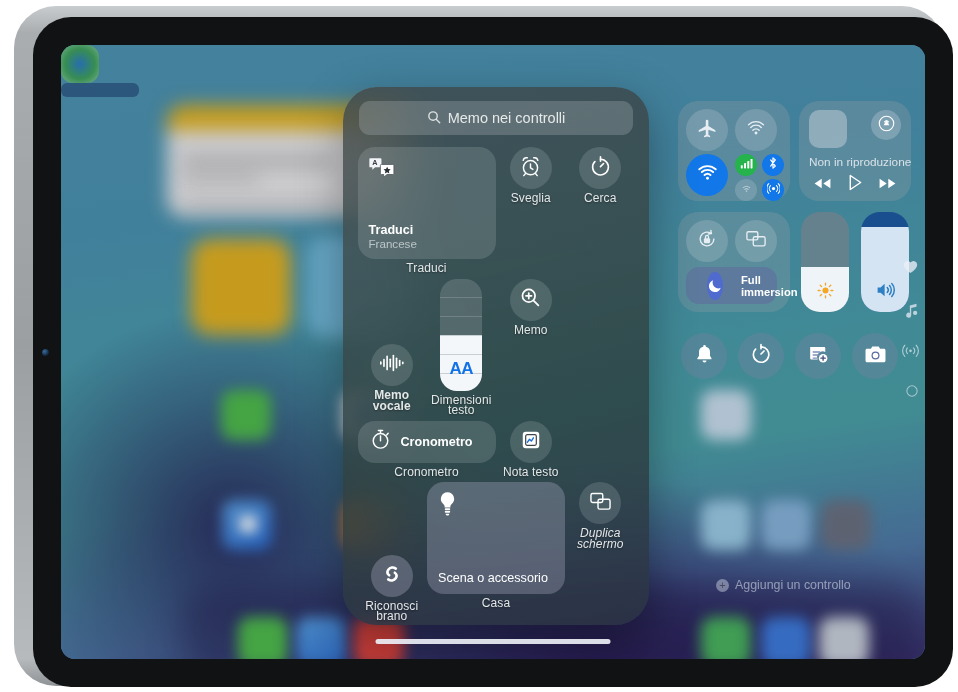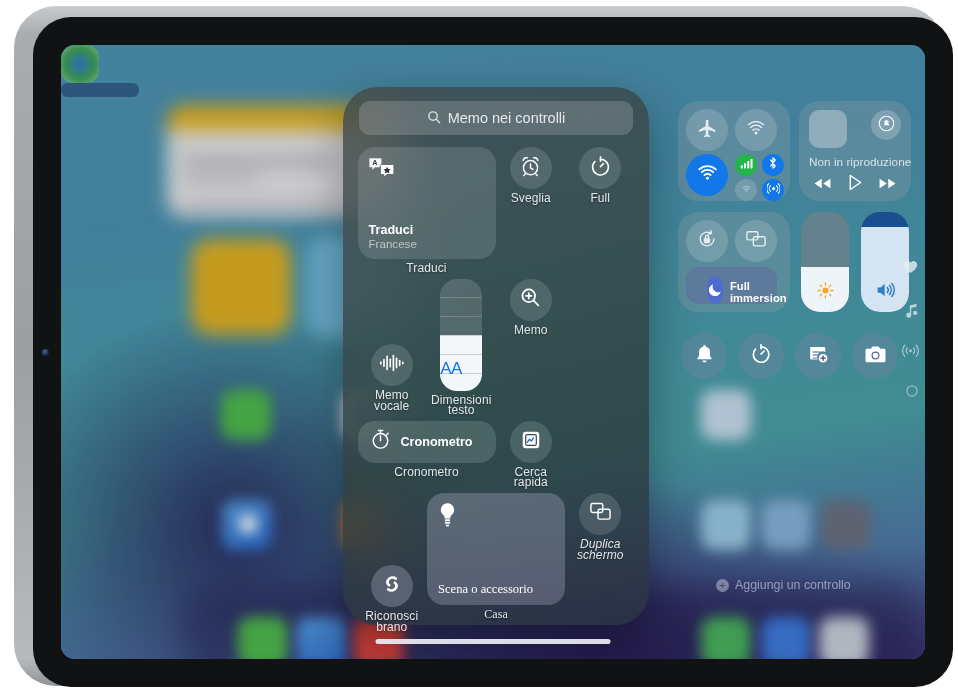--- a/index.html
+++ b/index.html
@@ -150,22 +150,22 @@
 
   
   .vslider {
     width: 42px; height: 112px; border-radius: 17px; overflow:hidden; position: relative;
     background: rgba(190,198,200,.22);
   }
   .vslider .fill { position:absolute; left:0; right:0; bottom:0; background:#f3f7fa; }
   .vslider .steps { position:absolute; inset:0; }
   .vslider .steps i { position:absolute; left:0; right:0; height:1px; background: rgba(150,160,165,.45); }
   .vslider .aa {
-    position:absolute; left:0; right:0; bottom: 12px; 
-    font-size: 17px; font-weight: normal; color:#1272e8; letter-spacing:-.5px;
+    position:absolute; left:0; right:0; bottom: 12px; text-align:center;
+    font-size: 17px; font-weight: bold; color:#1272e8; letter-spacing:-.5px;
   }
 
   
   .tile-home {
     width: 138px; height: 112px; border-radius: 17px;
     background: rgba(172,172,196,.34);
     padding: 9px 11px; display:flex; flex-direction:column; justify-content:space-between;
   }
   .home-label { font-size:12.6px; color:#fff; line-height:14px; }
 
@@ -199,21 +199,21 @@
   #media-title { margin-top: 7px; font-size: 11.8px; color: rgba(238,241,245,.85); white-space:nowrap; }
   #media-ctrls { margin-top: 5px; display:flex; align-items:center; justify-content:space-between; padding: 0 4px; color:#fff;}
 
   #rotate-group { left: 617px; top: 167px; width: 112px; height: 100px; padding: 8px; }
   #r-lock   { position:absolute; left:8px;  top:8px; width:42px;height:42px;border-radius:50%;
               background: rgba(200,208,212,.24); display:flex;align-items:center;justify-content:center;color:#fff; }
   #r-mirror { position:absolute; left:57px; top:8px; width:42px;height:42px;border-radius:50%;
               background: rgba(200,208,212,.24); display:flex;align-items:center;justify-content:center;color:#fff; }
   #focus-pill {
     position:absolute; left:8px; top:55px; width:91px; height:37px; border-radius:13px;
-    background: rgba(96,106,158,.55); display:flex; align-items:flex-end; gap:7px; padding-left:21px;
+    background: rgba(96,106,158,.55); display:flex; align-items:center; gap:18px; padding-left:21px;
   }
   #focus-icon { width:28px;height:28px;border-radius:50%; background:#4f6bd0;
                 display:flex;align-items:center;justify-content:center;color:#fff;}
   #focus-label { font-size: 11.2px; line-height:12px; color:#fff; font-weight:bold; }
 
   .bigslider { position:absolute; width: 48px; height: 100px; border-radius: 19px; overflow:hidden; }
   #brightness { left: 740px; top: 167px; background: rgba(122,128,134,.62); }
   #brightness .fill { position:absolute;left:0;right:0;bottom:0; background:#eef4f8; }
   #volume { left: 800px; top: 167px; background: #1a4f8f; }
   #volume .fill { position:absolute;left:0;right:0;bottom:0; background:#d4e4f2; }
@@ -558,24 +558,24 @@
         <div class="cell">
           <div class="btn-round">
             <span>
               <svg width="23" height="23" viewBox="0 0 24 24" fill="none" stroke="#fff" stroke-width="1.7" stroke-linecap="round">
                 <path d="M12 4.4a8.2 8.2 0 1 1-5.8 2.4"></path>
                 <path d="M12 2v4.5"></path>
                 <path d="M12 12.1l3.2-3.2"></path>
               </svg>
             </span>
           </div>
-          <div class="cap">Full</div>
-        </div>
-
-        <div class="cell" style="grid-row: 3;">
+          <div class="cap">Cerca</div>
+        </div>
+
+        <div class="cell" style="grid-row: 3; font-weight: bold;">
           <div class="btn-round">
             <span>
               <svg width="24" height="20" viewBox="0 0 26 20" fill="#fff">
                 <rect x="0" y="8" width="1.8" height="4" rx=".9"></rect>
                 <rect x="3.4" y="5.5" width="1.8" height="9" rx=".9"></rect>
                 <rect x="6.8" y="2" width="1.8" height="16" rx=".9"></rect>
                 <rect x="10.2" y="5" width="1.8" height="10" rx=".9"></rect>
                 <rect x="13.6" y="1" width="1.8" height="18" rx=".9"></rect>
                 <rect x="17" y="4" width="1.8" height="12" rx=".9"></rect>
                 <rect x="20.4" y="6.5" width="1.8" height="7" rx=".9"></rect>
@@ -635,26 +635,26 @@
         <div class="cell" style="grid-row: 4;">
           <div class="btn-round">
             <span>
               <svg width="22" height="22" viewBox="0 0 24 24" fill="none">
                 <rect x="3" y="3" width="18" height="18" rx="3.2" fill="#fff"></rect>
                 <rect x="6.2" y="6.2" width="11.6" height="11.6" rx="1.6" fill="none" stroke="#3e4548" stroke-width="1.3"></rect>
                 <path d="M8 14.6l2.4-3.4 2 2 2.2-3.6" stroke="#1d6fd0" stroke-width="1.5" fill="none" stroke-linecap="round" stroke-linejoin="round"></path>
               </svg>
             </span>
           </div>
-          <div class="cap">Cerca rapida</div>
-        </div>
-
-
-
-        <div class="cell" style="grid-column: 2 / span 2; grid-row: 5 / span 2; align-self:start;font-family:Liberation Serif, serif;">
+          <div class="cap">Nota testo</div>
+        </div>
+
+
+
+        <div class="cell" style="grid-column: 2 / span 2; grid-row: 5 / span 2; align-self:start;">
           <div class="tile-home">
             <div>
               <svg width="19" height="26" viewBox="0 0 20 28" fill="#fff">
                 <path d="M10 1.4a7.2 7.2 0 0 1 4.3 12.9c-.8.6-1.2 1.4-1.2 2.3v1.1H6.9v-1.1c0-.9-.4-1.7-1.2-2.3A7.2 7.2 0 0 1 10 1.4z"></path>
                 <rect x="7.1" y="18.6" width="5.8" height="1.9" rx=".9"></rect>
                 <rect x="7.1" y="21.4" width="5.8" height="1.9" rx=".9"></rect>
                 <path d="M8 24.4h4a2 2 0 0 1-4 0z"></path>
               </svg>
             </div>
             <div class="home-label">Scena o accessorio</div>

